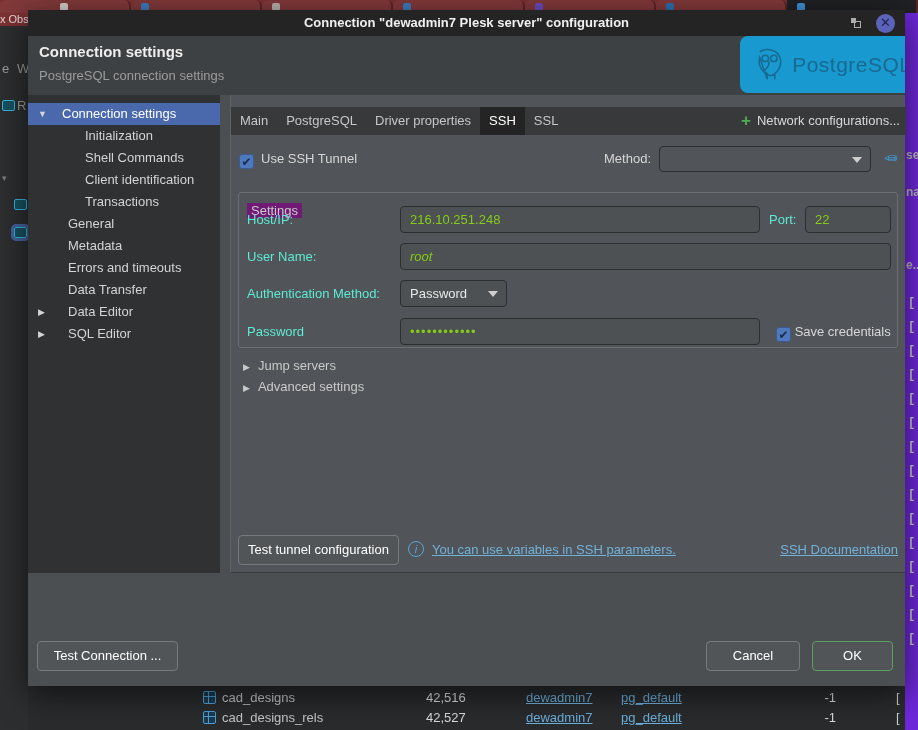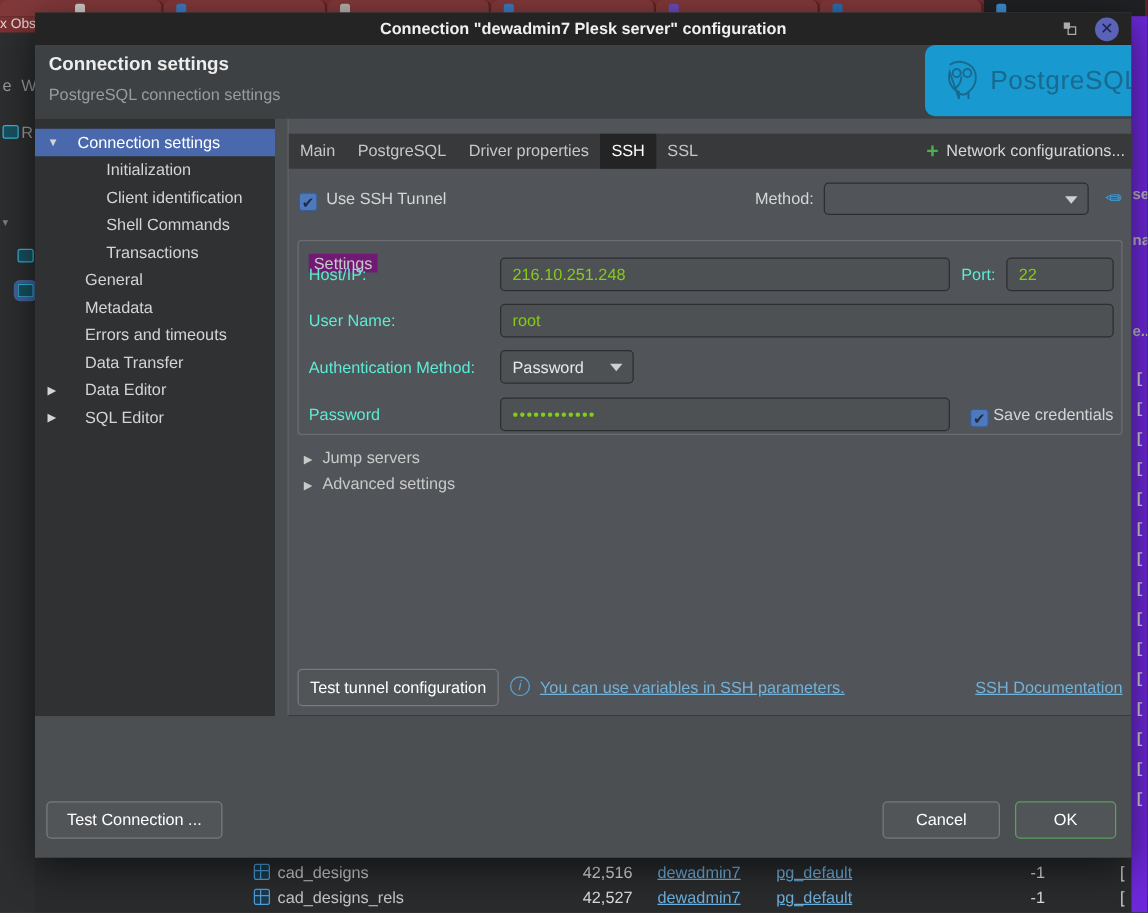--- a/index.html
+++ b/index.html
@@ -17,21 +17,21 @@
   .bg-left-red { position:absolute; left:0; top:0; width:28px; height:13px; background:#7c3132; color:#e8dada; font-size:11px; overflow:hidden; white-space:nowrap; }
   .mini-icon { position:absolute; width:13px; height:11px; border:1px solid #35b6e0; border-radius:2px; background:#17515f; }
   .mini-icon.sel { outline:3px solid #44639e; }
   .bg-right { position:absolute; left:905px; top:13px; width:13px; height:717px; background:#6d28d9; color:#b9b9b9; overflow:hidden;font-weight:bold; }
   .bg-right .frag { position:absolute; left:1px; font-size:12px; }
   .bracket-col { position:absolute; left:3px; top:278px; white-space:pre-line; line-height:24px; color:#cfcfcf; font-family:"Liberation Mono","DejaVu Sans Mono",monospace; font-size:12px; }
   .bg-bottom { position:absolute; left:28px; top:686px; width:877px; height:44px; background:#292b2d; }
   .bg-row { position:absolute; left:168px; width:709px; height:20px; color:#c6c6c6; }
   .bg-row .tbl-icon { position:absolute; left:7px; top:3px; width:13px; height:13px; border:1px solid #4f9fd9; background:linear-gradient(#4f9fd9,#4f9fd9) 0 4px/13px 1px no-repeat, linear-gradient(#4f9fd9,#4f9fd9) 4px 0/1px 13px no-repeat, #1c3a4e; border-radius:2px; }
   .bg-row .nm { position:absolute; left:26px; top:2px; }
-  .bg-row .cnt { position:absolute; left:230px; width:80px; top:2px; text-align:right; color:#dcdcdc; }
+  .bg-row .cnt { position:absolute; left:230px; width:80px; top:2px; color:#dcdcdc; }
   .bg-row .lnk { position:absolute; top:2px; color:#6db0dd; text-decoration:underline; }
   .bg-row .ow { left:330px; } .bg-row .ts { left:425px; }
   .bg-row .ex { position:absolute; left:590px; width:50px; top:2px; text-align:right; color:#dcdcdc; }
   .bg-row .br { position:absolute; left:700px; top:2px; color:#cfcfcf; }
 
   
   .dialog { position:absolute; left:28px; top:10px; width:877px; height:676px; background:#4b4f52; box-shadow:0 8px 30px rgba(0,0,0,.6); }
   .titlebar { position:absolute; left:0; top:0; width:100%; height:26px; background:#242424; color:#f0f0f0; font-weight:bold; text-align:center; line-height:26px; font-size:13px; }
   .restore-ic { position:absolute; right:44px; top:8px; width:10px; height:10px; opacity:.8; }
   .restore-ic:before { content:""; position:absolute; left:0; top:0; width:5px; height:5px; background:#cfcfcf; }
@@ -210,24 +210,24 @@
 
       <div class="sidebar">
         <div class="side-item lvl0 selected">
           <span class="tree-arrow">▼</span>
           <span class="side-label">Connection settings</span>
         </div>
         <div class="side-item lvl2">
           <span class="side-label">Initialization</span>
         </div>
         <div class="side-item lvl2">
+          <span class="side-label">Shell Commands</span>
+        </div>
+        <div class="side-item lvl2">
           <span class="side-label">Client identification</span>
-        </div>
-        <div class="side-item lvl2">
-          <span class="side-label">Shell Commands</span>
         </div>
         <div class="side-item lvl2">
           <span class="side-label">Transactions</span>
         </div>
         <div class="side-item lvl1">
           <span class="side-label">General</span>
         </div>
         <div class="side-item lvl1">
           <span class="side-label">Metadata</span>
         </div>
@@ -271,21 +271,21 @@
 
         <div class="grp">
           <span class="grp-legend">Settings</span>
 
           <span class="f-label r1">Host/IP:</span>
           <input class="f-input r1" style="left: 161px; width: 360px;" value="216.10.251.248">
           <span class="f-label r1" style="left:530px;">Port:</span>
           <input class="f-input r1" style="left: 566px; width: 86px;" value="22">
 
           <span class="f-label r2">User Name:</span>
-          <input class="f-input r2" style="left: 161px; width: 491px;" value="root">
+          <input class="f-input r2" style="left: 161px; width: 491px; font-style: italic;" value="root">
 
           <span class="f-label r3">Authentication Method:</span>
           <div class="dd r3" style="left:161px; width:107px;">
             <span>Password</span>
             <span class="dd-chev"></span>
           </div>
 
           <span class="f-label r4">Password</span>
           <input class="f-input r4" style="left: 161px; width: 360px; letter-spacing: 1px;" value="••••••••••••">
           <span class="save-cred r4" style="top:125px;">

